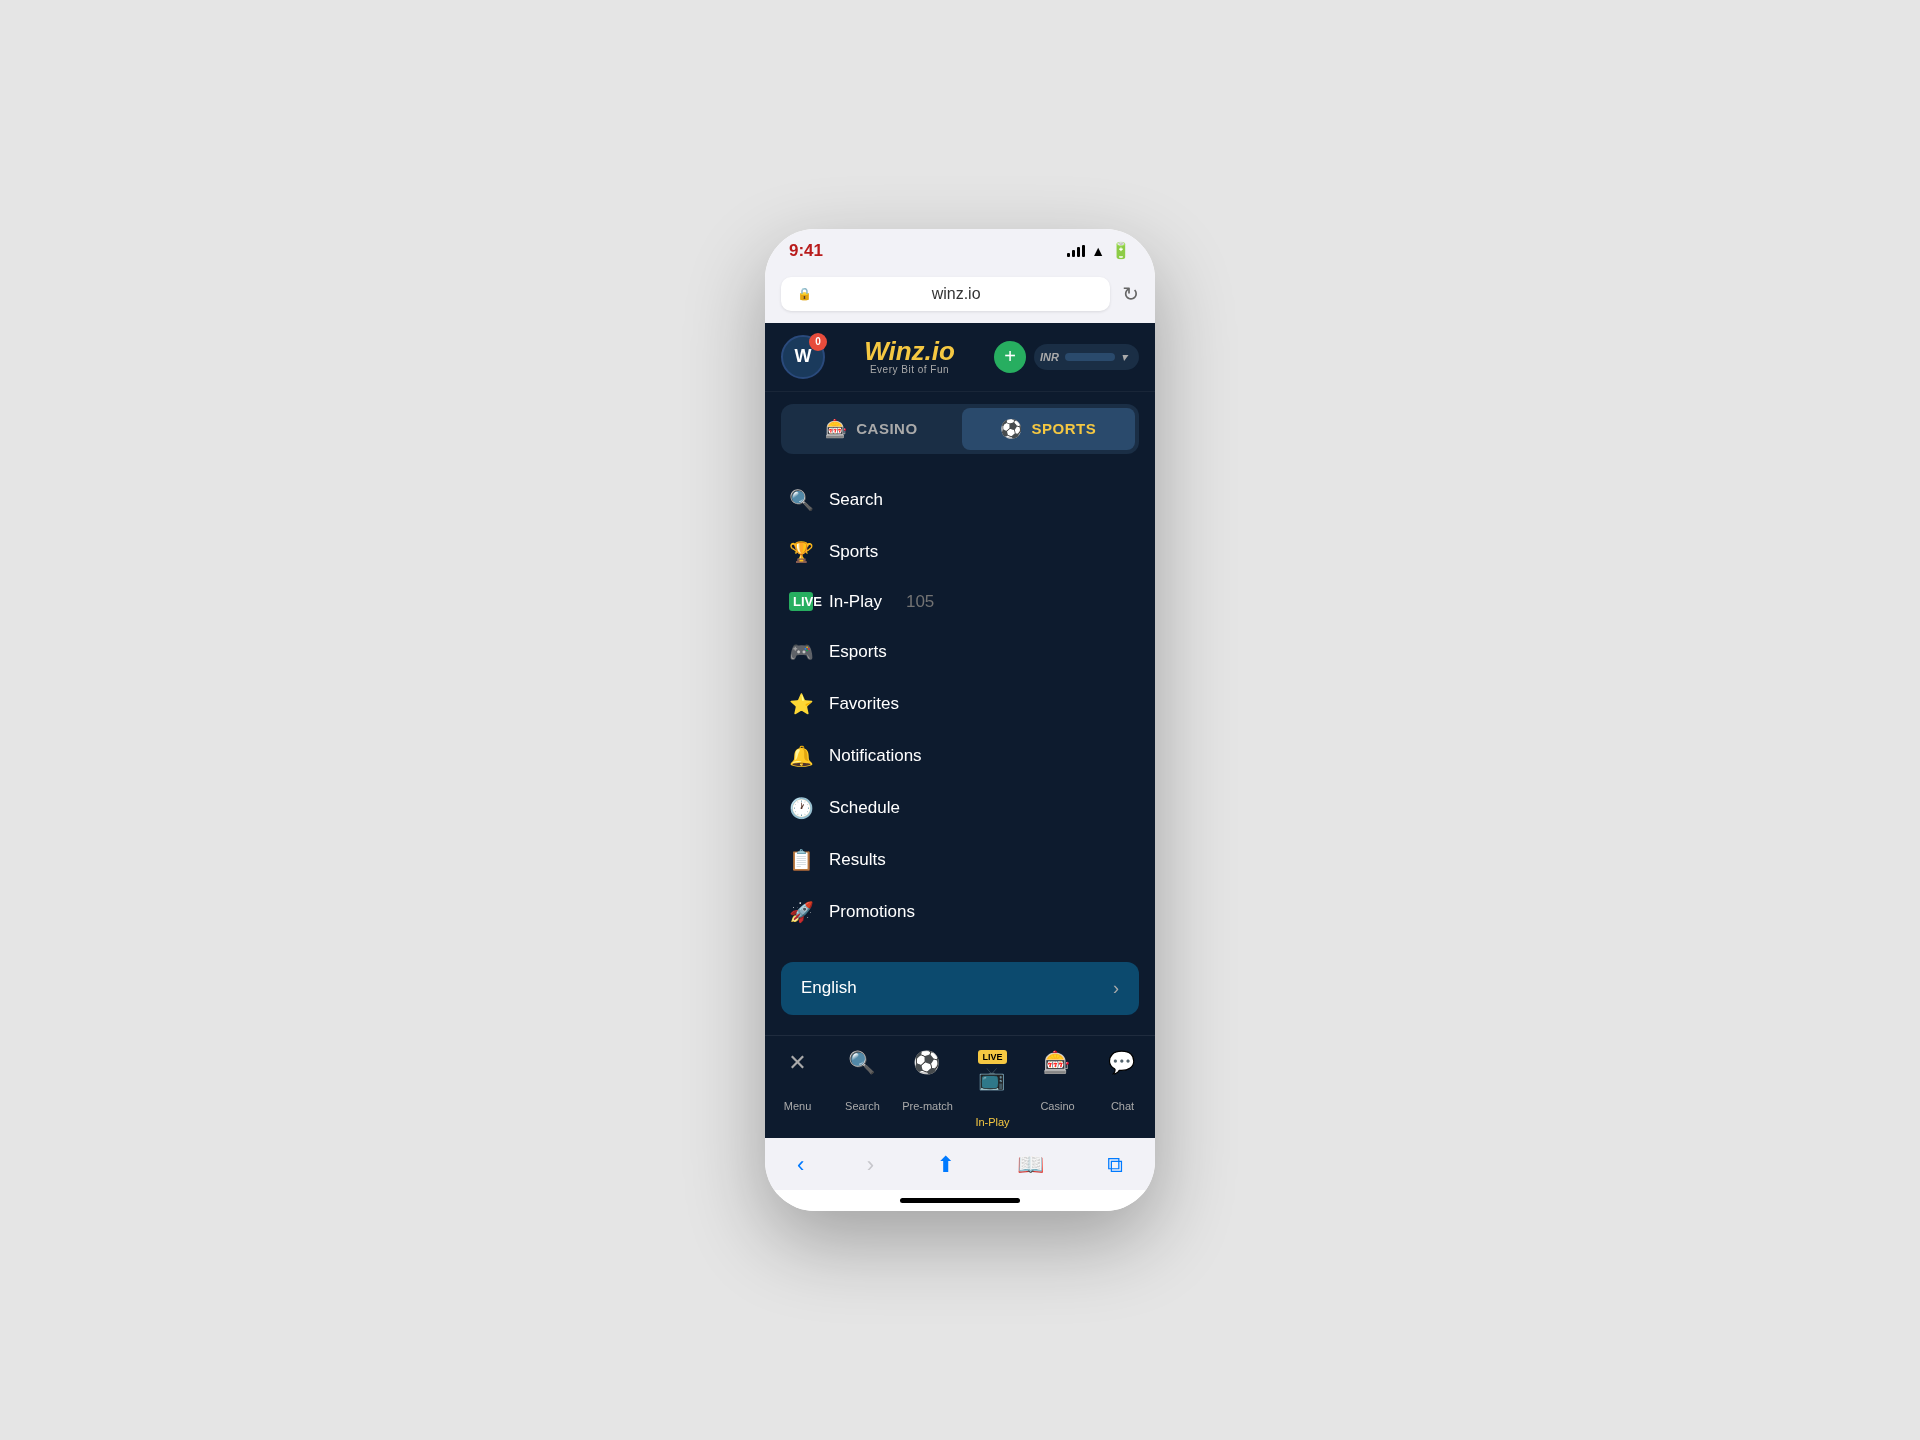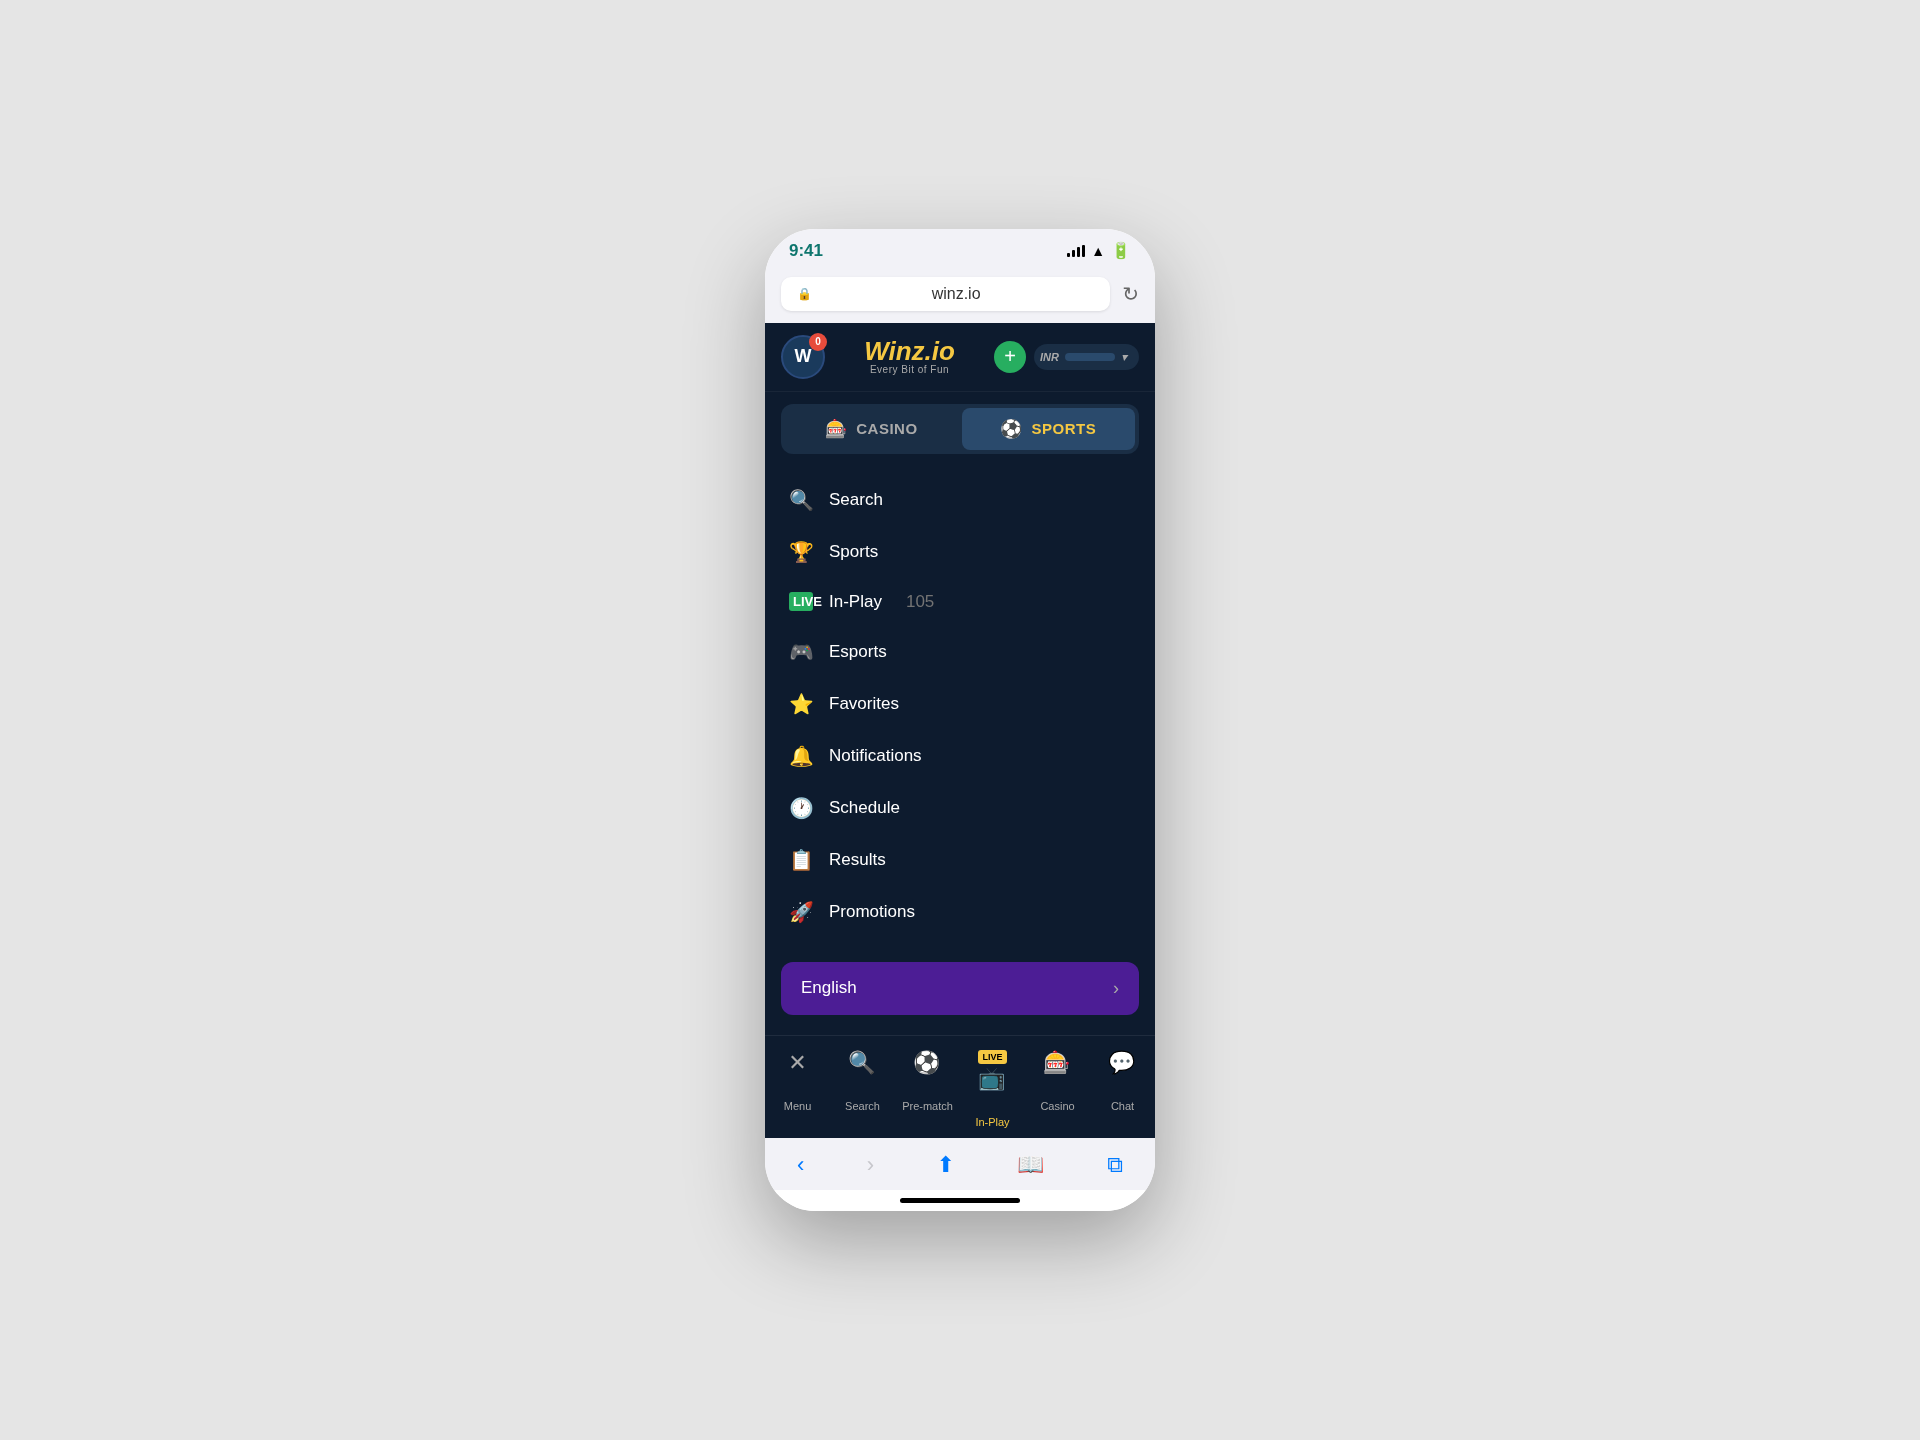--- a/index.html
+++ b/index.html
@@ -28,21 +28,21 @@
       background: #f2f2f7;
       padding: 12px 24px 8px;
       display: flex;
       justify-content: space-between;
       align-items: center;
     }
 
     .status-time {
       font-size: 17px;
       font-weight: 600;
-      color: #0f766e;
+      color: #b91c1c;
     }
 
     .status-icons {
       display: flex;
       align-items: center;
       gap: 6px;
     }
 
     .signal-bars {
       display: flex;
@@ -291,21 +291,21 @@
 
     .menu-item-badge {
       margin-left: 8px;
       color: #737373;
       font-size: 17px;
     }
 
     
     .language-selector {
       margin: 16px 16px 20px;
-      background: #4c1d95;
+      background: #0c4a6e;
       border-radius: 12px;
       padding: 16px 20px;
       display: flex;
       align-items: center;
       justify-content: space-between;
       cursor: pointer;
     }
 
     .language-text {
       font-size: 17px;

